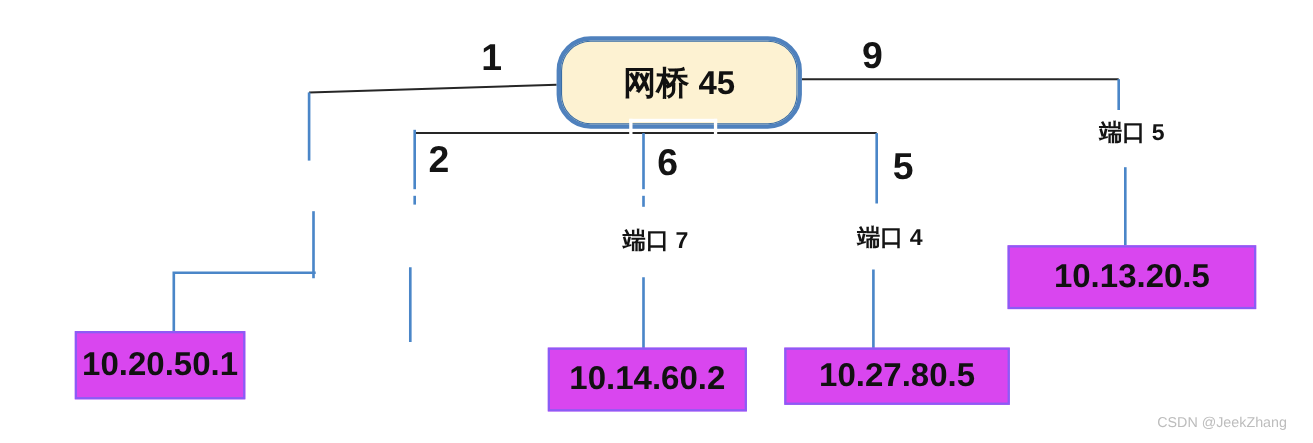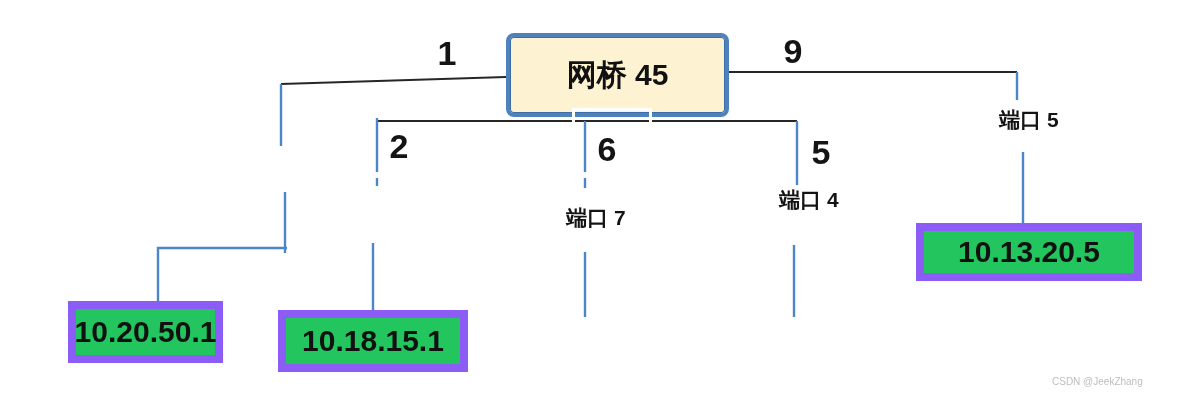--- a/index.html
+++ b/index.html
@@ -9,47 +9,47 @@
     background:#ffffff;
     font-family:"Liberation Sans","DejaVu Sans",sans-serif;
     overflow:hidden;
   }
   .wires{position:absolute;left:0;top:0;z-index:1;}
   .bridge{
     position:absolute;left:506px;top:33px;width:223px;height:84px;
     box-sizing:border-box;
     background:#fdf2d2;
     border:4px solid #4f81bd;
-    border-radius:8px;
+    border-radius:31px;
     display:flex;align-items:center;justify-content:center;
     font-size:30px;font-weight:bold;color:#111;
     z-index:4;
     box-shadow:inset 0 0 0 1px #3a6ea5;
   }
   .notch{
     position:absolute;left:572px;top:108px;width:74px;height:13px;
     border:3px solid #ffffff;border-bottom:none;
     background:transparent;z-index:6;
   }
   .lbl{
     position:absolute;transform:translate(-50%,-50%);
     font-weight:bold;color:#141414;white-space:nowrap;z-index:5;
   }
   .cost{font-size:34px;}
   .port{font-size:21px;}
   .hostbox{
     position:absolute;box-sizing:border-box;
-    background:#22c55e;border:8px solid #8b5cf6;
+    background:#d946ef;border:2px solid #8b5cf6;
     display:flex;align-items:center;justify-content:center;
     font-size:30px;font-weight:bold;color:#111;
     z-index:5;
   }
   .watermark{
     position:absolute;left:1052px;top:376px;
-    font-size:10px;color:#bdbdbd;z-index:7;white-space:nowrap;
+    font-size:13px;color:#bdbdbd;z-index:7;white-space:nowrap;
   }
 </style>
 </head>
 <body>
 
 <div class="canvas">
 
   <svg class="wires" width="1194" height="403" viewBox="0 0 1194 403">
 
     <g stroke="#262626" stroke-width="1.8" fill="none">
@@ -78,28 +78,31 @@
   <div class="bridge">网桥 45</div>
   <div class="notch"></div>
 
   <div class="lbl cost" style="left:447px;top:53px">1</div>
   <div class="lbl cost" style="left:399px;top:146px">2</div>
   <div class="lbl cost" style="left:607px;top:149px">6</div>
   <div class="lbl cost" style="left:821px;top:152px">5</div>
   <div class="lbl cost" style="left:793px;top:51px">9</div>
 
   <div class="lbl port" style="left:596px;top:218px">端口 7</div>
-  <div class="lbl port" style="left:809px;top:200px">端口 4</div>
+  <div class="lbl port" style="left:809px;top:216px">端口 4</div>
   <div class="lbl port" style="left:1029px;top:120px">端口 5</div>
 
   <div class="hostbox" style="left:68px;top:301px;width:155px;height:62px">
     <span>10.20.50.1</span>
   </div>
-  <div class="hostbox" style="left:278px;top:310px;width:190px;height:62px">
-    <span>10.18.15.1</span>
+  <div class="hostbox" style="left:498px;top:316px;width:181px;height:58px">
+    <span>10.14.60.2</span>
+  </div>
+  <div class="hostbox" style="left:713px;top:316px;width:205px;height:52px">
+    <span>10.27.80.5</span>
   </div>
   <div class="hostbox" style="left:916px;top:223px;width:226px;height:58px">
     <span>10.13.20.5</span>
   </div>
 
   <div class="watermark">CSDN @JeekZhang</div>
 
 </div>
 
 </body></html>

